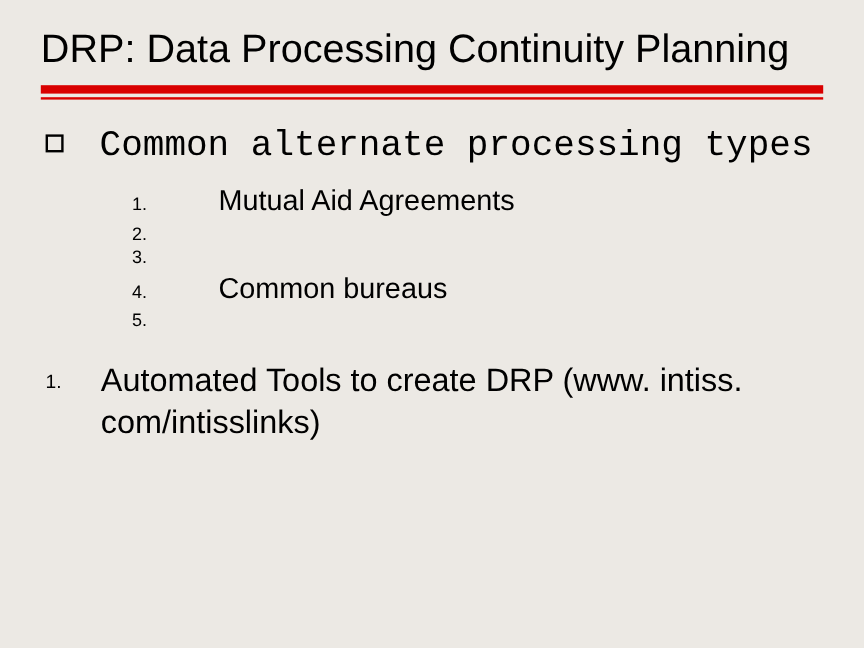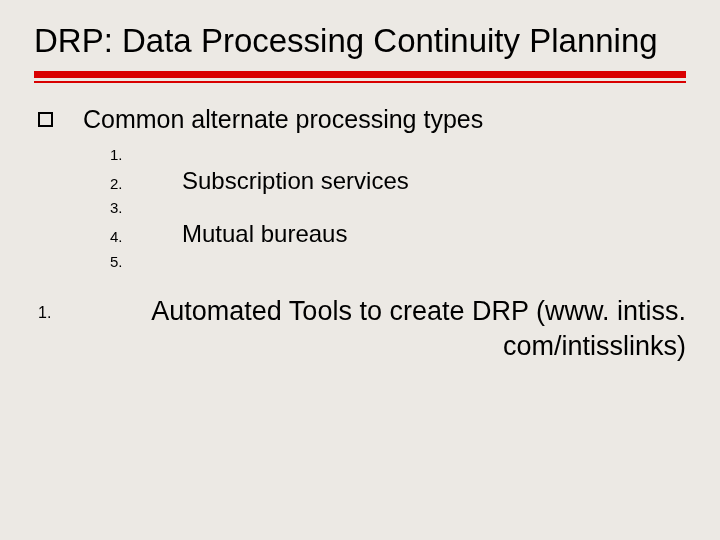--- a/index.html
+++ b/index.html
@@ -46,22 +46,23 @@
   .bullet-box {
     width: 15px;
     height: 15px;
     border: 2px solid #000;
     box-sizing: border-box;
     margin-top: 9px;
     margin-right: 30px;
     flex: 0 0 auto;
   }
   .h1 {
-    font-size: 25px;
+    font-size: 30px;
     line-height: 1.3;
+    font-family: Liberation Mono, monospace;
   }
   .numlist {
     margin: 10px 0 24px 0;
   }
   .numrow {
     display: flex;
     align-items: baseline;
     margin: 2px 0;
   }
   .numlabel {
@@ -83,21 +84,20 @@
   }
   .sec2 .numlab2 {
     width: 46px;
     flex: 0 0 auto;
     font-size: 16px;
     padding-top: 10px;
   }
   .sec2 .text2 {
     font-size: 27px;
     line-height: 1.3;
-    text-align: right;
   }
 </style>
 </head>
 <body>
 
 <div class="slide">
 
   <div class="title">DRP: Data Processing Continuity Planning</div>
   <div class="rule-thick"></div>
   <div class="rule-gap"></div>
@@ -106,31 +106,31 @@
   <div class="body">
 
     <div class="row">
       <div class="bullet-box"></div>
       <div class="h1">Common alternate processing types</div>
     </div>
 
     <div class="numlist">
       <div class="numrow">
         <div class="numlabel">1.</div>
+        <div class="numtext">Mutual Aid Agreements</div>
       </div>
       <div class="numrow">
         <div class="numlabel">2.</div>
-        <div class="numtext">Subscription services</div>
       </div>
       <div class="numrow">
         <div class="numlabel">3.</div>
       </div>
       <div class="numrow">
         <div class="numlabel">4.</div>
-        <div class="numtext">Mutual bureaus</div>
+        <div class="numtext">Common bureaus</div>
       </div>
       <div class="numrow">
         <div class="numlabel">5.</div>
       </div>
     </div>
 
     <div class="sec2">
       <div class="numlab2">1.</div>
       <div class="text2">Automated Tools to create DRP (www. intiss. com/intisslinks)</div>
     </div>

